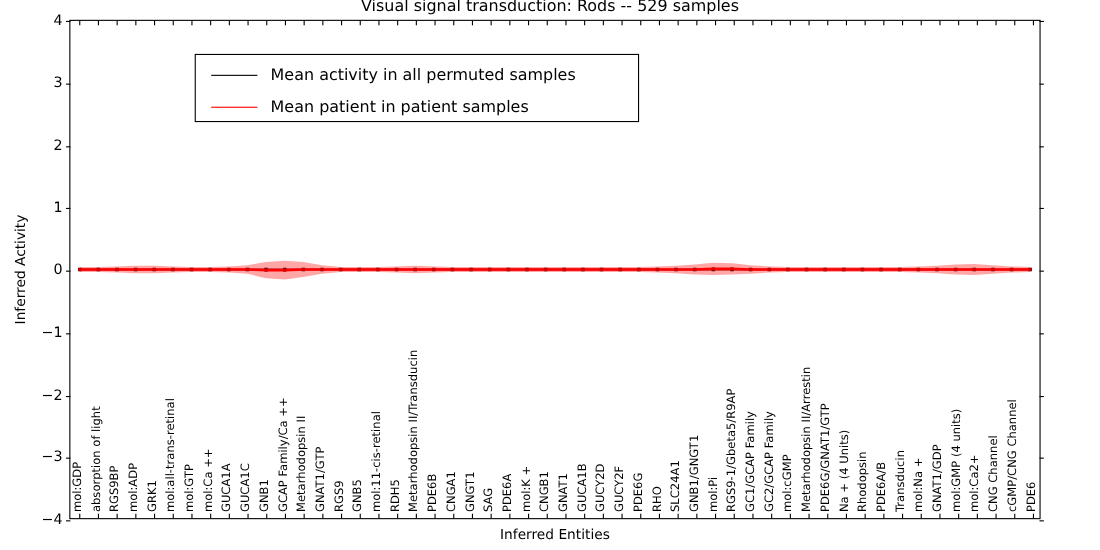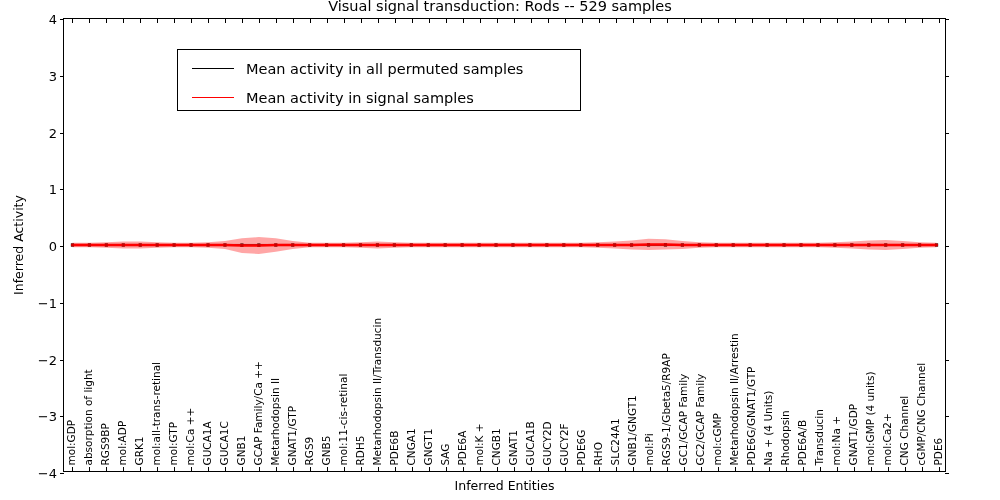--- a/index.html
+++ b/index.html
@@ -366,19 +366,19 @@
 
     <div class="ylabel">Inferred Activity</div>
 
     <div class="legend">
       <div class="legend-row">
         <span class="legend-swatch" id="sw0" style="border-top-color: rgb(0, 0, 0);"></span>
         <span class="legend-text">Mean activity in all permuted samples</span>
       </div>
       <div class="legend-row">
         <span class="legend-swatch" id="sw1" style="border-top-color: rgb(255, 0, 0);"></span>
-        <span class="legend-text">Mean activity in signal samples</span>
+        <span class="legend-text">Mean patient in patient samples</span>
       </div>
     </div>
   </div>
 
   <div class="xlabel">Inferred Entities</div>
 </div>
 
 </body></html>

